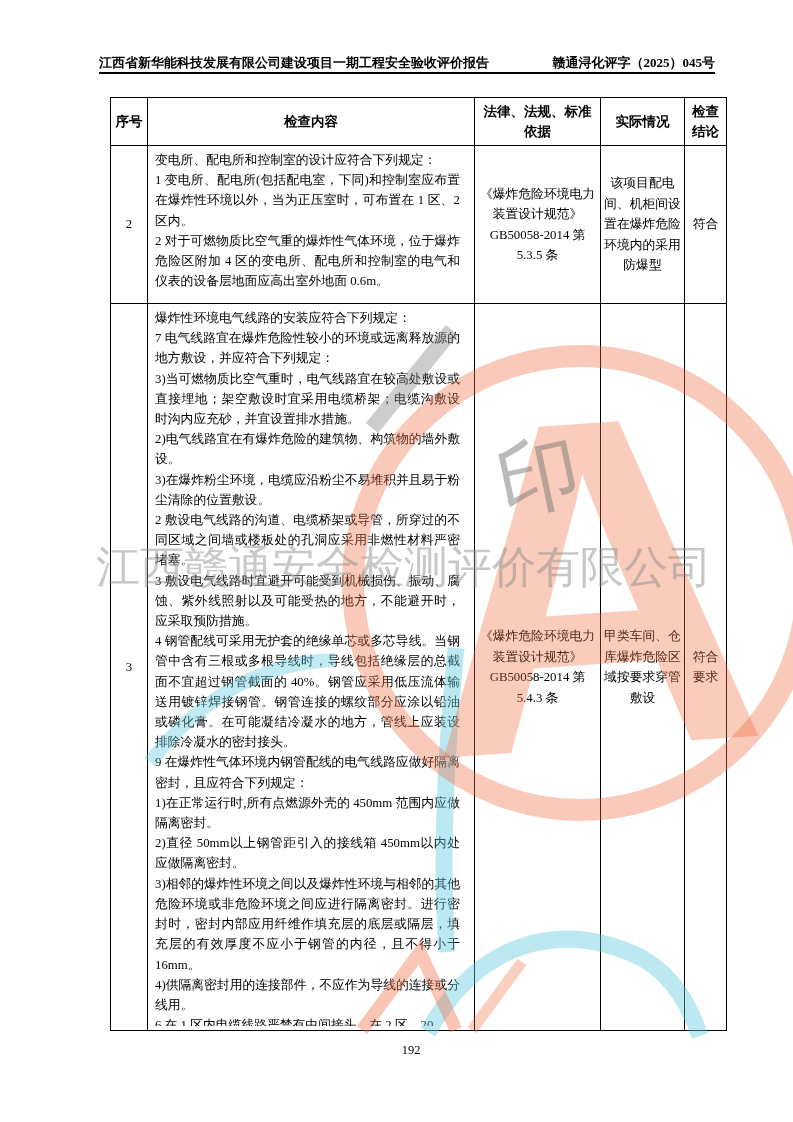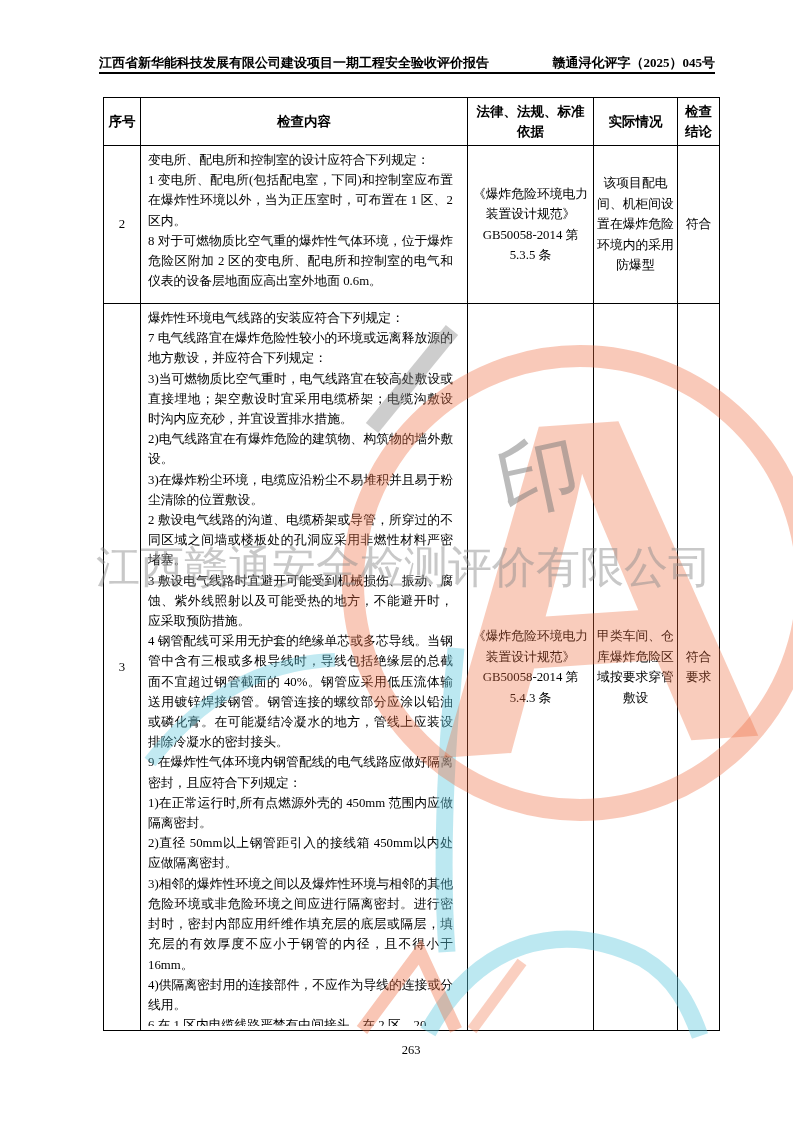--- a/index.html
+++ b/index.html
@@ -14,21 +14,21 @@
   }
   .header {
     position: absolute;
     left: 99px; top: 54px; width: 616px;
     display: flex; justify-content: space-between; align-items: flex-end;
     font-size: 13px; font-weight: bold;
     border-bottom: 2.5px solid #000;
   }
   .doc-table {
     position: absolute;
-    left: 103px; top: 97px; width: 616px;
+    left: 110px; top: 97px; width: 616px;
     border-collapse: collapse;
     table-layout: fixed;
   }
   .doc-table th, .doc-table td {
     border: 1.5px solid #000;
   }
   .doc-table th {
     font-family: "Liberation Sans", sans-serif;
     font-weight: bold;
     font-size: 13.5px;
@@ -136,21 +136,21 @@
         <th>检查结论</th>
       </tr>
     </thead>
     <tbody>
       <tr class="row-2" style="height:158px">
         <td class="cell-no">2</td>
         <td class="cell-content">
           <div class="content-box">
               <p>变电所、配电所和控制室的设计应符合下列规定：</p>
               <p>1 变电所、配电所(包括配电室，下同)和控制室应布置在爆炸性环境以外，当为正压室时，可布置在 1 区、2 区内。</p>
-              <p>8 对于可燃物质比空气重的爆炸性气体环境，位于爆炸危险区附加 2 区的变电所、配电所和控制室的电气和仪表的设备层地面应高出室外地面 0.6m。</p>
+              <p>2 对于可燃物质比空气重的爆炸性气体环境，位于爆炸危险区附加 4 区的变电所、配电所和控制室的电气和仪表的设备层地面应高出室外地面 0.6m。</p>
             </div>
         </td>
         <td class="cell-center">《爆炸危险环境电力装置设计规范》GB50058-2014 第 5.3.5 条</td>
         <td class="cell-center">该项目配电间、机柜间设置在爆炸危险环境内的采用防爆型</td>
         <td class="cell-center">符合</td>
       </tr>
       <tr class="row-3" style="height:727px">
         <td class="cell-no">3</td>
         <td class="cell-content">
           <div class="content-box">
@@ -170,21 +170,21 @@
               <p>6 在 1 区内电缆线路严禁有中间接头，在 2 区、20</p>
             </div>
         </td>
         <td class="cell-center">《爆炸危险环境电力装置设计规范》GB50058-2014 第 5.4.3 条</td>
         <td class="cell-center">甲类车间、仓库爆炸危险区域按要求穿管敷设</td>
         <td class="cell-center">符合要求</td>
       </tr>
     </tbody>
   </table>
 
-  <div class="page-number">263</div>
+  <div class="page-number">192</div>
 
   <div class="watermark">
     <svg class="wm-svg" width="793" height="1122" viewBox="0 0 793 1122">
 
       <path d="M150,762 C205,692 268,662 335,660" fill="none" stroke="rgba(95,201,221,0.38)" stroke-width="14"></path>
       <path d="M456,648 C446,750 440,855 447,952" fill="none" stroke="rgba(95,201,221,0.42)" stroke-width="17"></path>
       <path d="M428,1032 C478,942 560,918 642,958 C676,978 690,1008 700,1036" fill="none" stroke="rgba(95,201,221,0.42)" stroke-width="17"></path>
 
       <path d="M362,1030 L420,952 L456,1030" fill="none" stroke="rgba(238,106,60,0.38)" stroke-width="13"></path>
       <path d="M472,1030 L522,962" fill="none" stroke="rgba(238,106,60,0.32)" stroke-width="11"></path>

